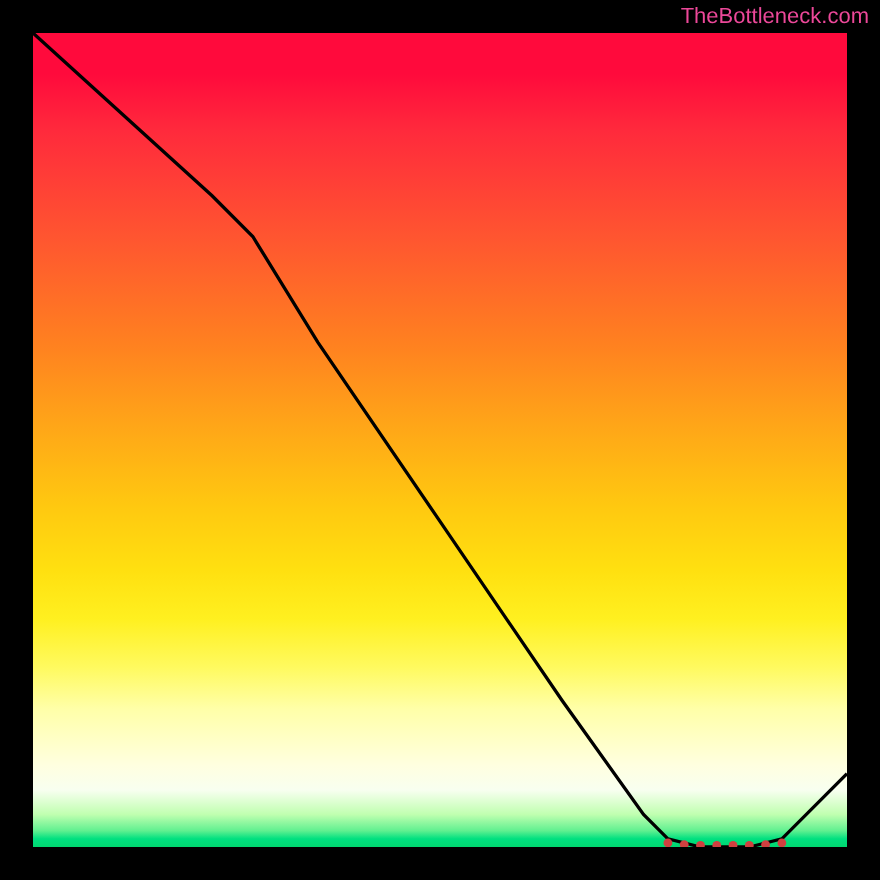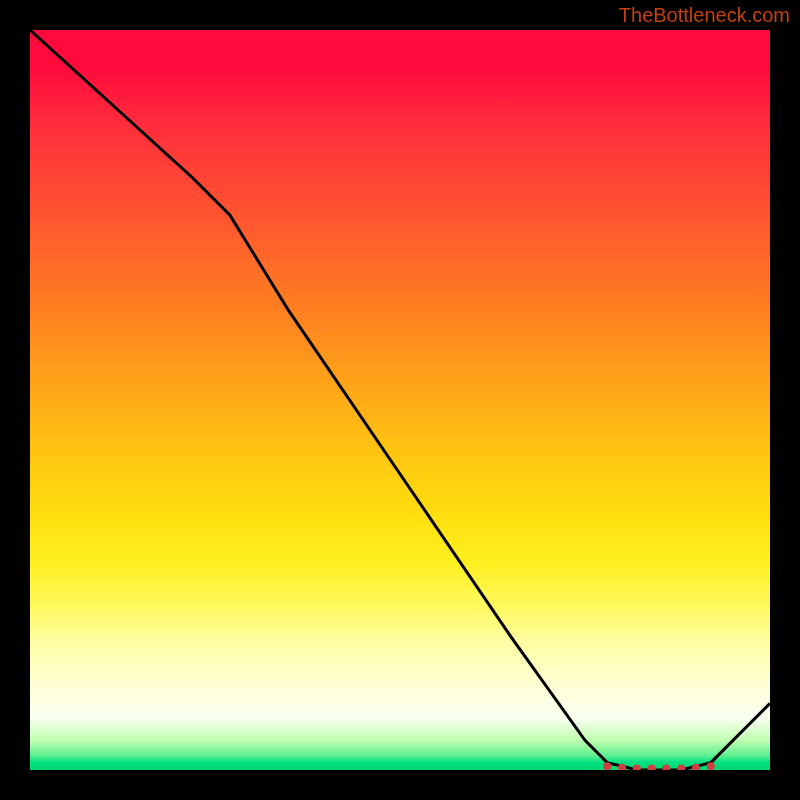--- a/index.html
+++ b/index.html
@@ -8,21 +8,21 @@
     height: 800px;
     background: #000;
     font-family: Arial, sans-serif;
     position: relative;
     overflow: hidden;
   }
   .watermark {
     position: absolute;
     top: 4px;
     right: 10px;
-    color: #c2410c;
+    color: #ec4899;
     font-size: 20px;
     z-index: 10;
   }
   .plot-area {
     position: absolute;
     top: 30px;
     left: 30px;
     width: 740px;
     height: 740px;
     background: linear-gradient(to bottom,

